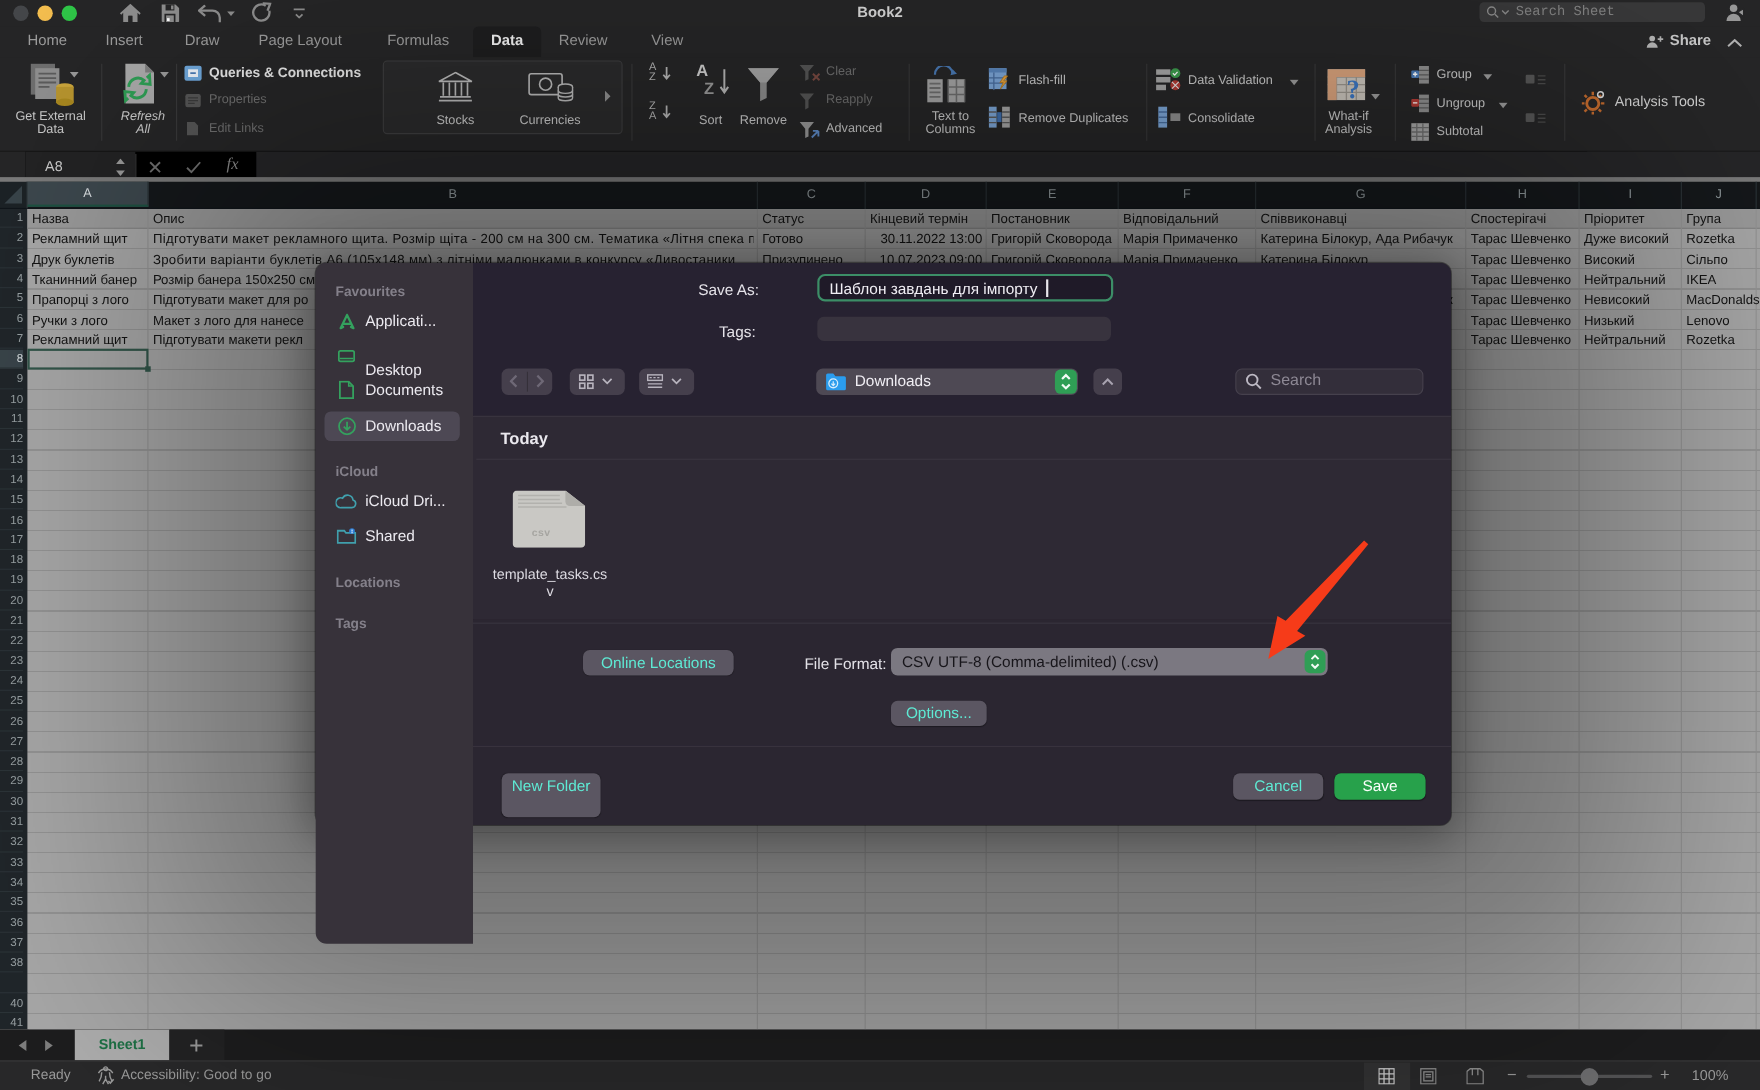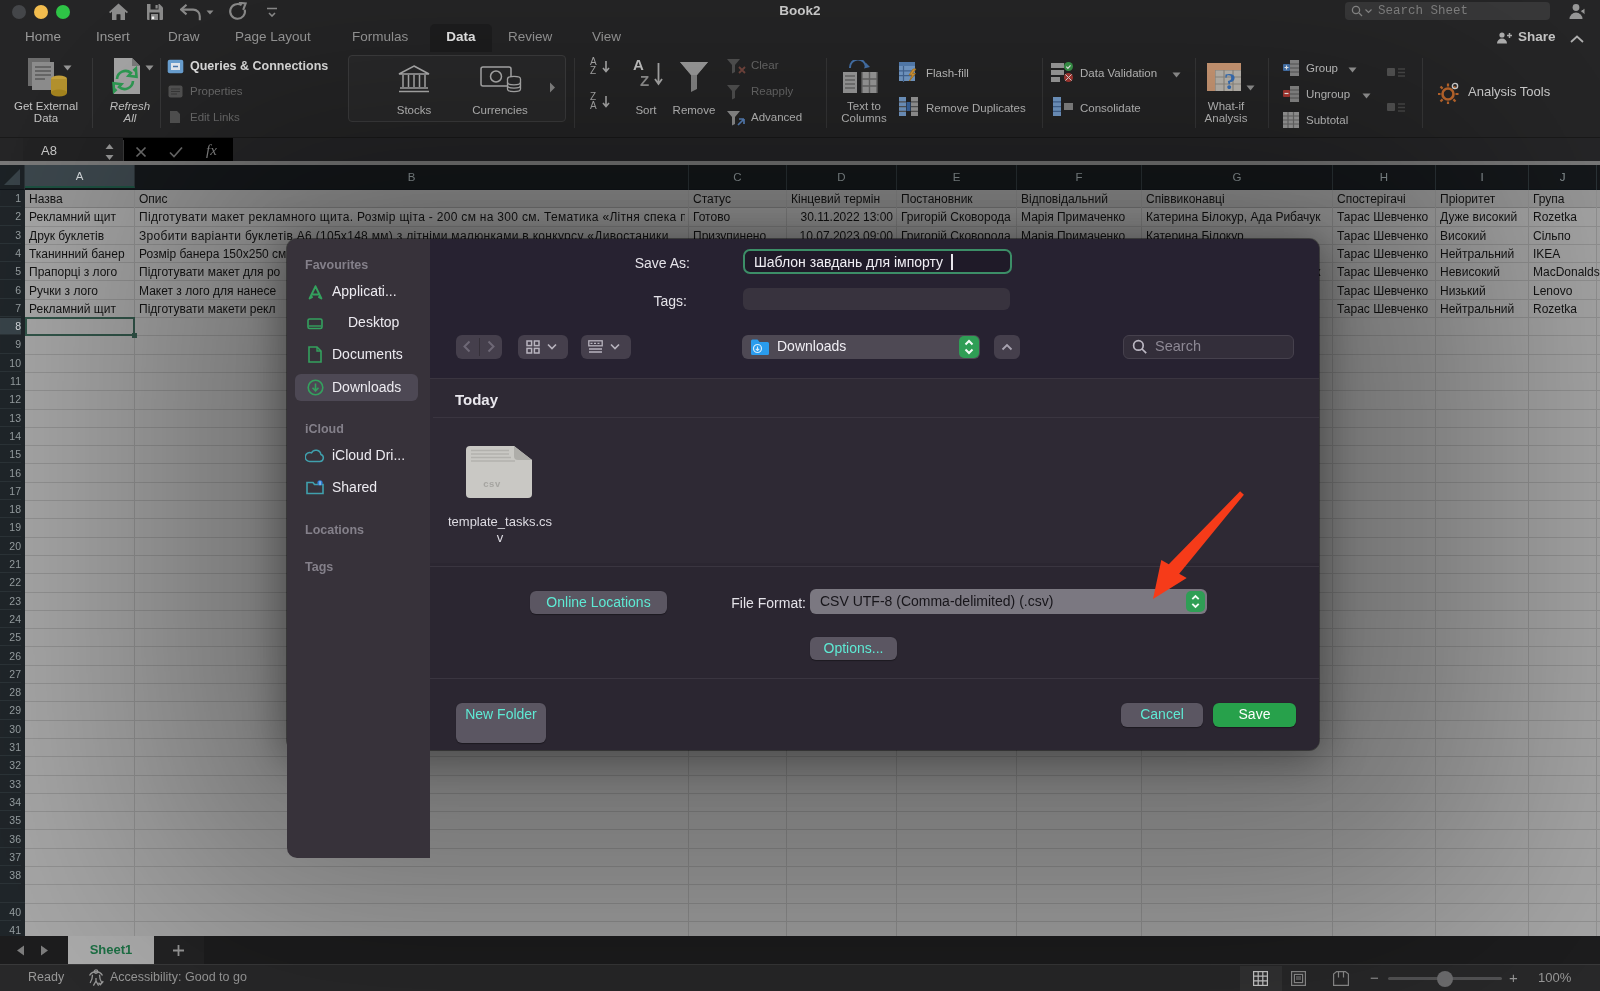--- a/index.html
+++ b/index.html
@@ -518,21 +518,21 @@
 <div id="dlgside">
 <div class="dside-label" style="left:18px;top:19px;">Favourites</div>
 <svg class="abs" style="left:20px;top:45px;" width="17" height="17" viewBox="0 0 16 16">
         <path d="M8 2.2 L13.5 13.5 M8 2.2 L2.5 13.5 M4.4 9.8 h7.2 M2.5 13.5 l2.2-1.1 M13.5 13.5 l-2.2-1.1" stroke="#34a15e" stroke-width="1.9" fill="none" stroke-linecap="round"></path>
       </svg>
 <div class="dside-item" style="left:45px;top:44px;">Applicati...</div>
 <svg class="abs" style="left:20px;top:77px;" width="16" height="16" viewBox="0 0 16 16">
         <rect x="1" y="3" width="14" height="9.5" rx="1.6" fill="none" stroke="#34a15e" stroke-width="1.6"></rect>
         <path d="M1.8 10 h12.4" stroke="#34a15e" stroke-width="1.4"></path>
       </svg>
-<div class="dside-item" style="left:45px;top:75px;margin-left:16px;">Desktop</div>
+<div class="dside-item" style="left:45px;top:89px;">Desktop</div>
 <svg class="abs" style="left:21px;top:107px;" width="14" height="17" viewBox="0 0 14 17">
         <path d="M1 1 h8 l4 4 v11 H1 Z" fill="none" stroke="#34a15e" stroke-width="1.6"></path>
         <path d="M9 1 v4 h4" fill="none" stroke="#34a15e" stroke-width="1.4"></path>
       </svg>
 <div class="dside-item" style="left:45px;top:107px;">Documents</div>
 <div class="abs" style="left:8px;top:135px;width:123px;height:27px;background:#4d4854;border-radius:6px;"></div>
 <svg class="abs" style="left:20px;top:140px;" width="17" height="17" viewBox="0 0 17 17">
         <circle cx="8.5" cy="8.5" r="7.3" fill="none" stroke="#34a15e" stroke-width="1.6"></circle>
         <path d="M8.5 4.5 v7 M5.5 8.8 l3 3 3-3" fill="none" stroke="#34a15e" stroke-width="1.6"></path>
       </svg>

